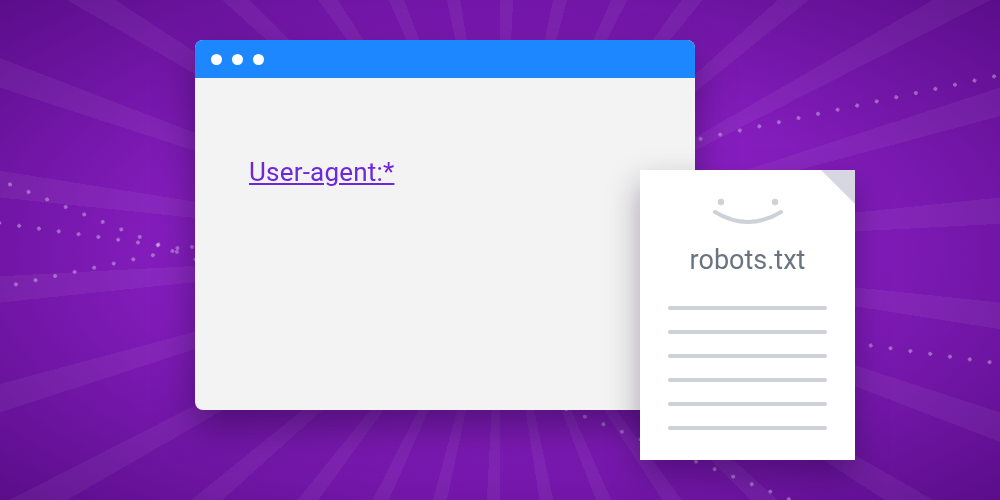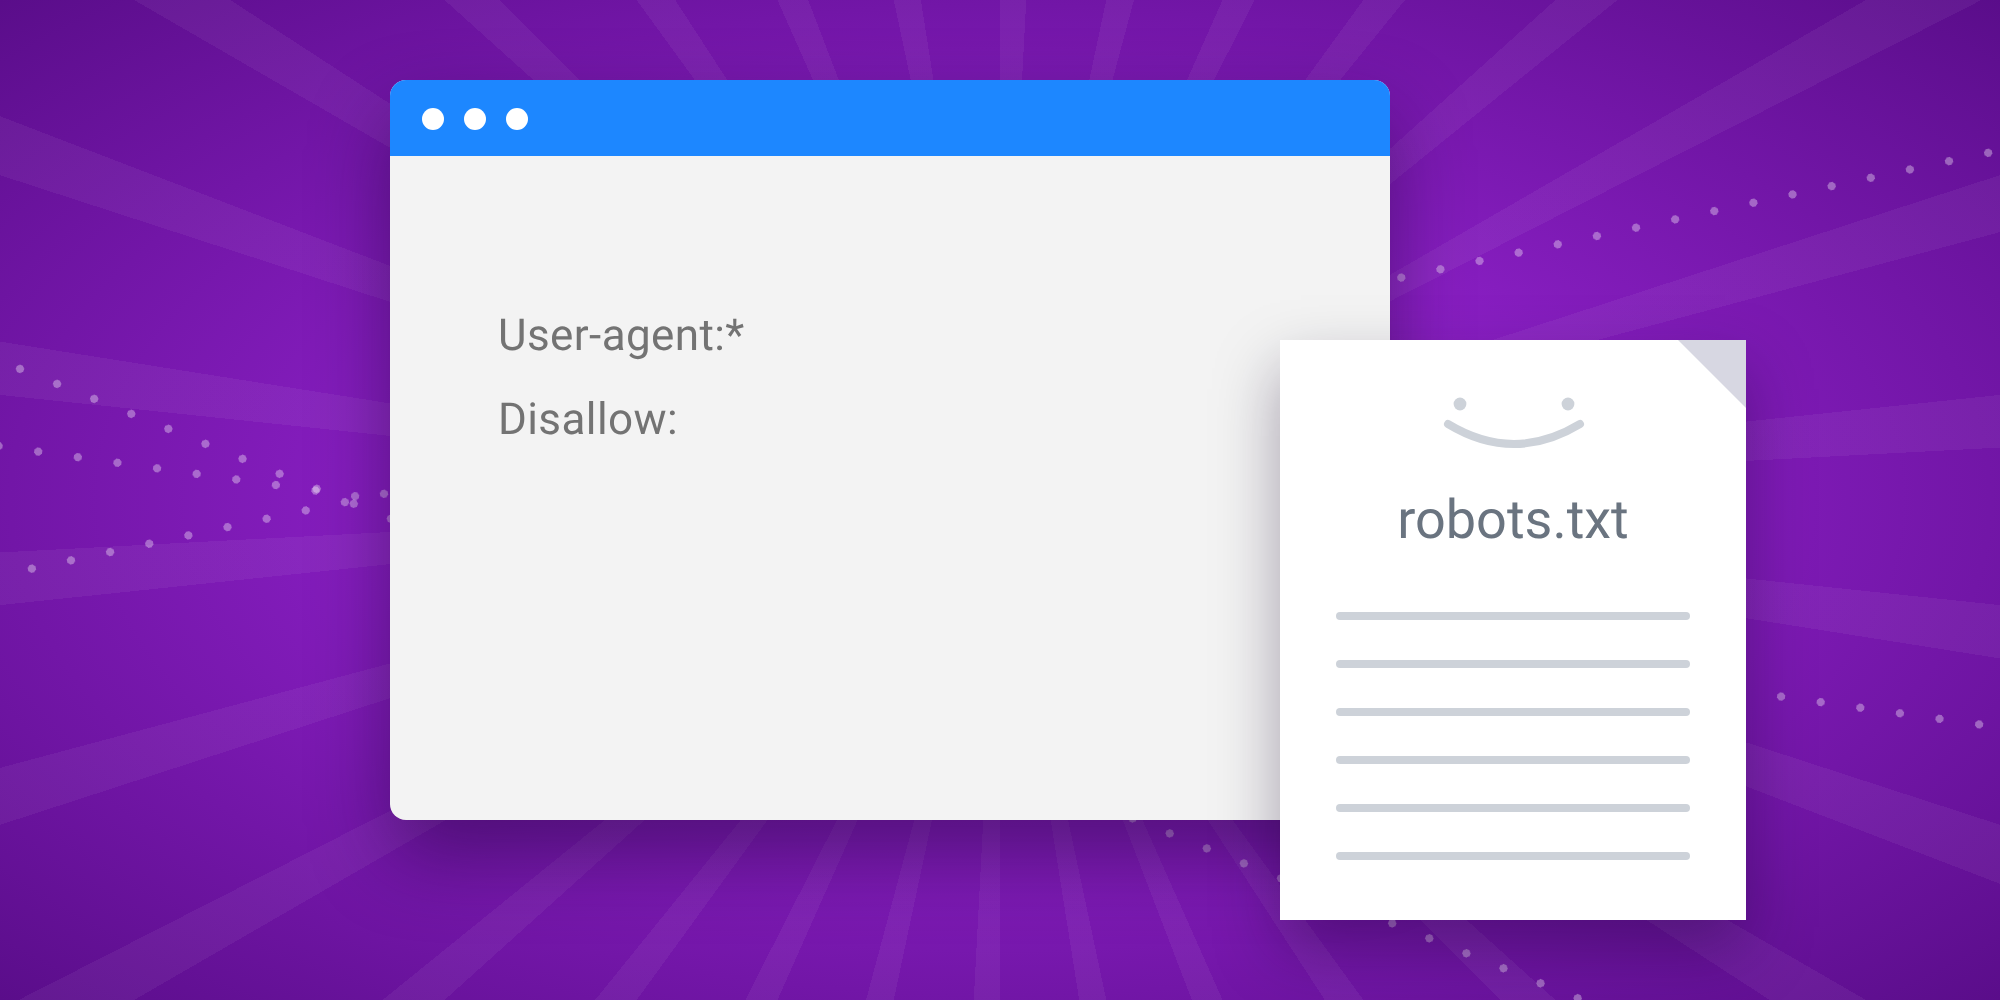--- a/index.html
+++ b/index.html
@@ -60,31 +60,32 @@
     gap: 10px;
   }
   .dot {
     width: 11px; height: 11px; border-radius: 50%;
     background: #fff;
   }
   .browser-body {
     padding: 70px 50px 0 54px;
   }
   .code-line {
-    font-size: 22px;
-    color: #737373;
+    font-size: 26px;
+    color: #6d28d9;
     line-height: 1.9;
     letter-spacing: 0.2px;
+    text-decoration: underline;
   }
 
   .file {
     position: absolute;
     top: 170px;
     left: 640px;
-    width: 233px;
+    width: 215px;
     height: 290px;
     background: #fff;
     box-shadow: 0 14px 30px rgba(20,0,40,0.35);
   }
   .fold-shadow{
     position:absolute; top:0; right:0;
     border-style:solid;
     border-width:0 34px 34px 0;
     border-color: transparent #d7d7e2 transparent transparent;
   }
@@ -122,21 +123,20 @@
 <div class="dots-line d3"></div>
 
 <div class="browser">
   <div class="titlebar">
     <div class="dot"></div>
     <div class="dot"></div>
     <div class="dot"></div>
   </div>
   <div class="browser-body">
     <div class="code-line">User-agent:*</div>
-    <div class="code-line">Disallow:</div>
   </div>
 </div>
 
 <div class="file">
   <div class="fold-shadow"></div>
   <div class="face">
     <svg width="110" height="40" viewBox="0 0 110 40">
       <circle cx="28" cy="12" r="3.2" fill="#cdd2d9"></circle>
       <circle cx="82" cy="12" r="3.2" fill="#cdd2d9"></circle>
       <path d="M22 22 Q55 42 88 22" stroke="#cdd2d9" stroke-width="4" fill="none" stroke-linecap="round"></path>

